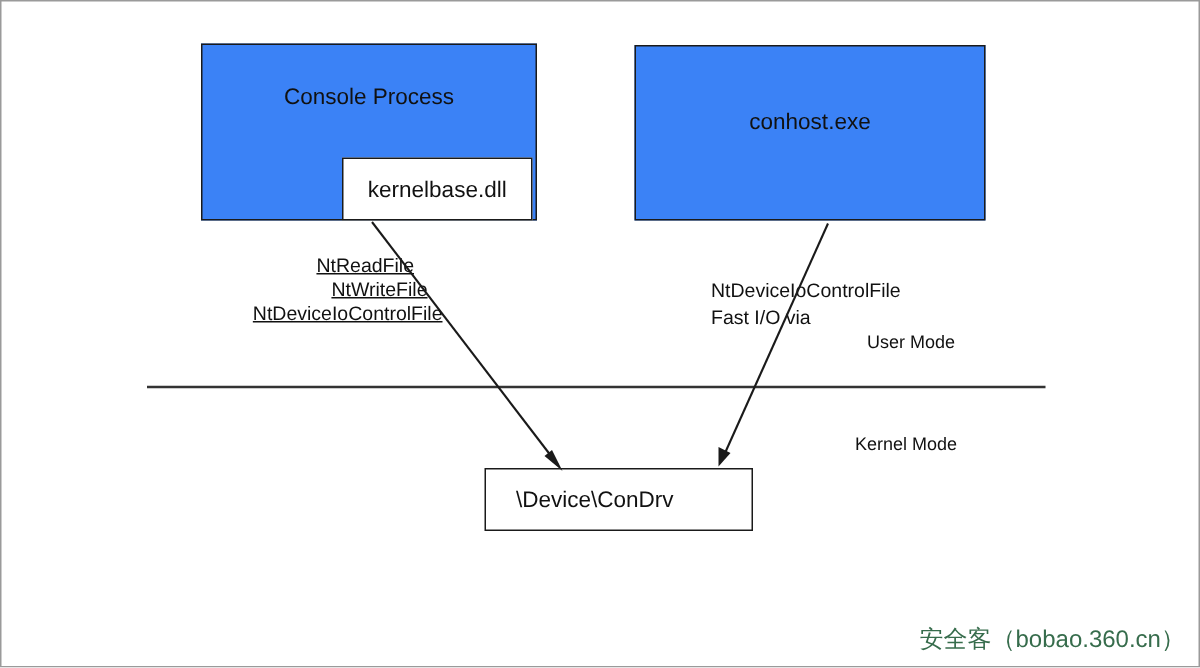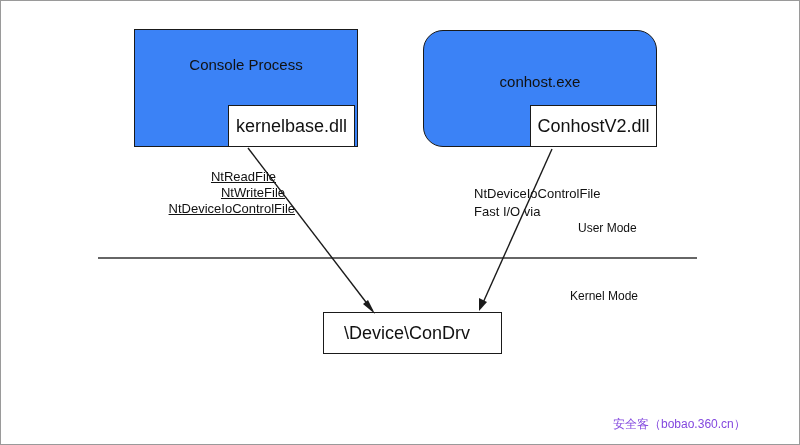--- a/index.html
+++ b/index.html
@@ -35,21 +35,21 @@
   .subbox {
     position: absolute;
     border: 1px solid #1a1a1a;
     background: #ffffff;
     box-sizing: border-box;
     display: flex;
     align-items: center;
     justify-content: center;
   }
   .subbox-label {
-    font-size: 18px;
+    font-size: 15px;
     color: #111111;
     white-space: nowrap;
   }
   .subbox-left {
     justify-content: flex-start;
     padding-left: 20px;
   }
   .plain-label {
     position: absolute;
     font-size: 13px;
@@ -58,22 +58,22 @@
     line-height: 15px;
   }
   .mode-label {
     position: absolute;
     font-size: 12px;
     color: #111111;
     white-space: nowrap;
   }
   .watermark {
     position: absolute;
-    font-size: 12px;
-    color: #6d28d9;
+    font-size: 16px;
+    color: #14532d;
     white-space: nowrap;
     opacity: 0.85;
     text-align: center;
   }
   svg.overlay {
     position: absolute;
     left: 0;
     top: 0;
     width: 800px;
     height: 445px;
@@ -87,25 +87,22 @@
 
 <div id="canvas">
 
   <div class="box" style="left:133px; top:28px; width:224px; height:118px;">
     <div class="box-title" style="top:26px;">Console Process</div>
   </div>
   <div class="subbox" style="left:227px; top:104px; width:127px; height:42px;">
     <span class="subbox-label">kernelbase.dll</span>
   </div>
 
-  <div class="box" style="left:422px; top:29px; width:234px; height:117px;border-radius:20px;">
+  <div class="box" style="left:422px; top:29px; width:234px; height:117px;">
     <div class="box-title" style="top:42px;">conhost.exe</div>
-  </div>
-  <div class="subbox" style="left:529px; top:104px; width:127px; height:42px;">
-    <span class="subbox-label">ConhostV2.dll</span>
   </div>
 
   <div class="subbox subbox-left" style="left:322px; top:311px; width:179px; height:42px;">
     <span class="subbox-label">\Device\ConDrv</span>
   </div>
 
   <div class="plain-label lbl-left" style="left:60px; top:168px; width:215px;">NtReadFile</div>
   <div class="plain-label lbl-left" style="left:60px; top:184px; width:224px;">NtWriteFile</div>
   <div class="plain-label lbl-left" style="left:60px; top:200px; width:234px;">NtDeviceIoControlFile</div>
 

